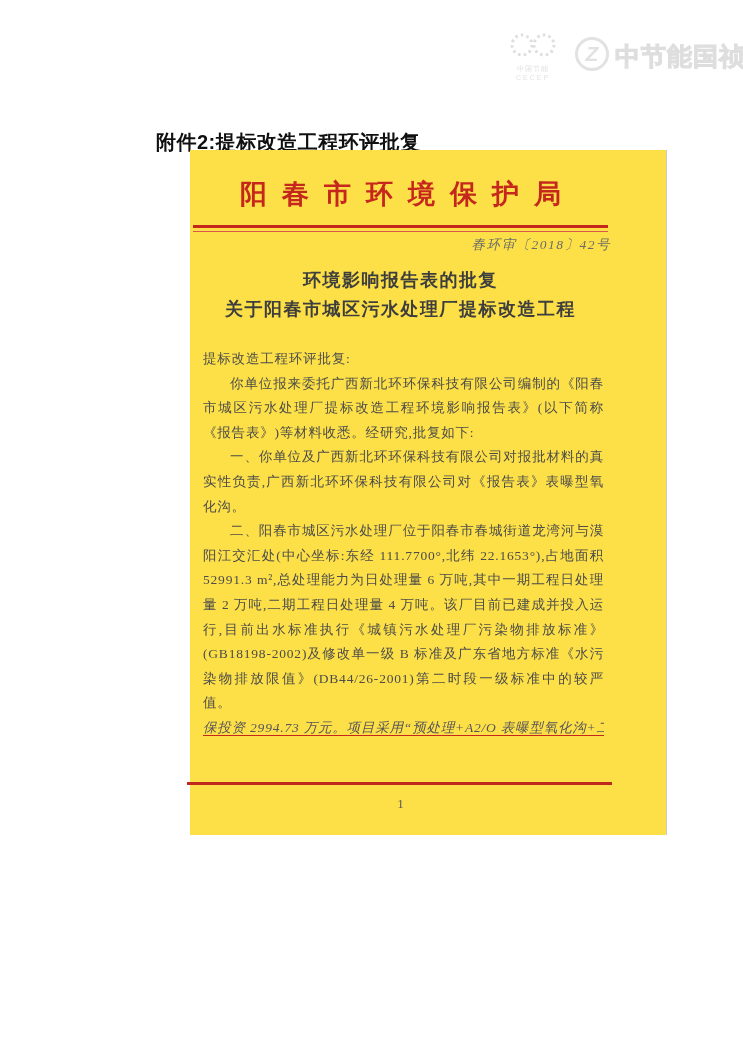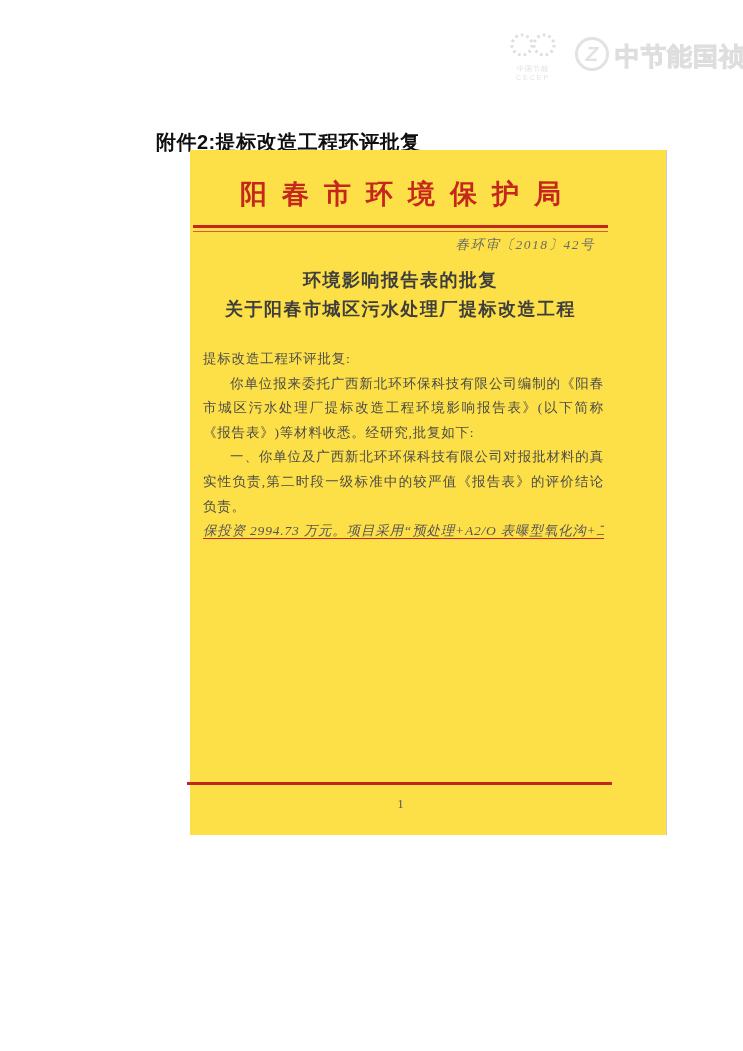--- a/index.html
+++ b/index.html
@@ -72,21 +72,21 @@
     left: 3px; top: 75px; width: 415px; height: 3px;
     background: #c5271d;
   }
   .red-rule-thin {
     position: absolute;
     left: 3px; top: 81px; width: 415px; height: 1px;
     background: #d8584e;
   }
   .doc-number {
     position: absolute;
-    left: 3px; top: 86px; width: 402px;
+    left: 19px; top: 86px; width: 402px;
     text-align: right;
     font-size: 13.5px;
     font-style: italic;
     letter-spacing: 1.5px;
     color: #6b6b68;
   }
   .doc-title {
     position: absolute;
     left: 3px; top: 116px; width: 415px;
     text-align: center;
@@ -164,21 +164,22 @@
     <div class="doc-number">春环审〔2018〕42号</div>
 
     <div class="doc-title">
       <div>环境影响报告表的批复</div>
       <div>关于阳春市城区污水处理厂提标改造工程</div>
     </div>
 
     <div class="doc-body">
         <p class="">提标改造工程环评批复:</p>
         <p class="indent ">你单位报来委托广西新北环环保科技有限公司编制的《阳春市城区污水处理厂提标改造工程环境影响报告表》(以下简称《报告表》)等材料收悉。经研究,批复如下:</p>
-        <p class="indent ">一、你单位及广西新北环环保科技有限公司对报批材料的真实性负责,第二时段一级标准中的较严值《报告表》的评价结论负责。</p>
+        <p class="indent ">一、你单位及广西新北环环保科技有限公司对报批材料的真实性负责,广西新北环环保科技有限公司对《报告表》表曝型氧化沟。</p>
+        <p class="indent ">二、阳春市城区污水处理厂位于阳春市春城街道龙湾河与漠阳江交汇处(中心坐标:东经 111.7700°,北纬 22.1653°),占地面积 52991.3 m²,总处理能力为日处理量 6 万吨,其中一期工程日处理量 2 万吨,二期工程日处理量 4 万吨。该厂目前已建成并投入运行,目前出水标准执行《城镇污水处理厂污染物排放标准》(GB18198-2002)及修改单一级 B 标准及广东省地方标准《水污染物排放限值》(DB44/26-2001)第二时段一级标准中的较严值。</p>
         <p class="cutoff">保投资 2994.73 万元。项目采用“预处理+A2/O 表曝型氧化沟+二</p>
       </div>
 
     <div class="red-cut-bar"></div>
 
     <div class="page-number">1</div>
   </div>
 
 </div>
 

